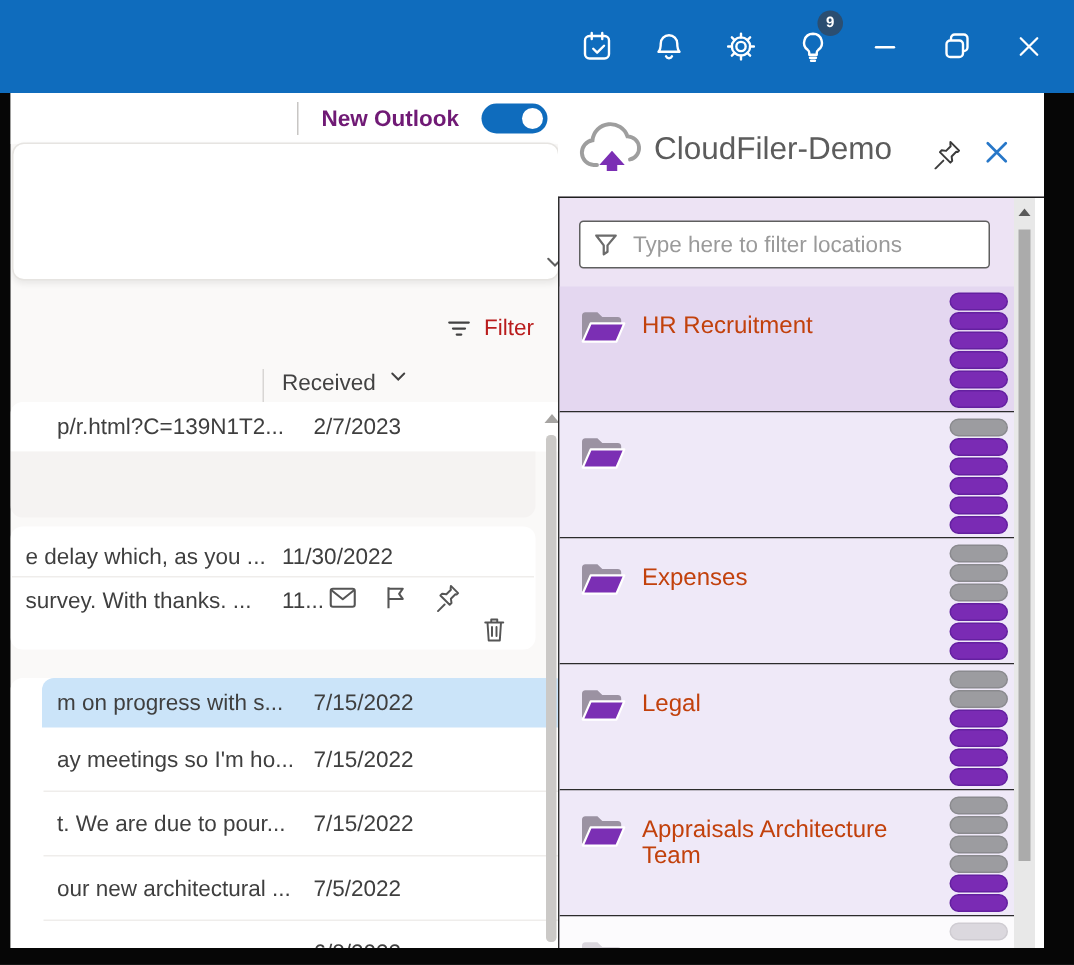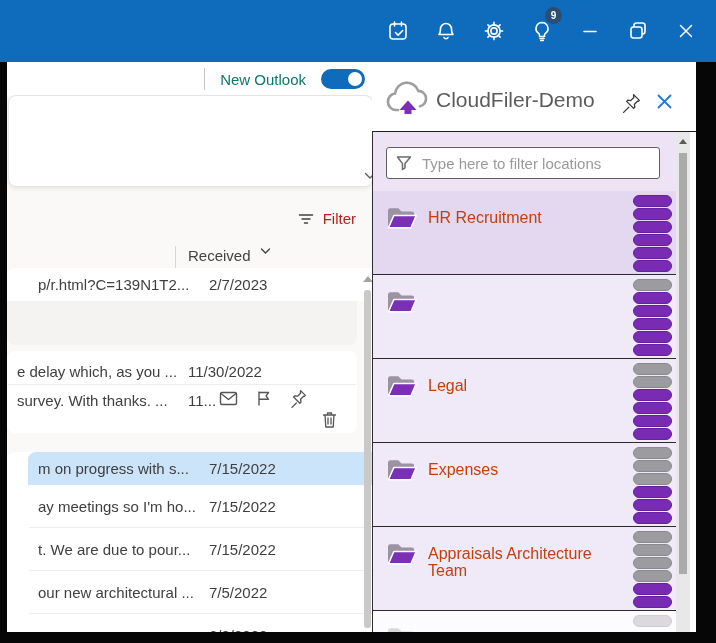--- a/index.html
+++ b/index.html
@@ -12,21 +12,21 @@
   .tb-btn svg{display:block;}
   .badge{position:absolute;top:7px;right:4px;width:17px;height:17px;border-radius:50%;
          background:#2B4E71;color:#fff;font-size:10px;font-weight:bold;
          display:flex;align-items:center;justify-content:center;}
   
   .left-pane{position:absolute;left:7px;top:62px;width:371px;height:570px;background:#FAF9F8;overflow:hidden;}
   .gap-strip{position:absolute;left:378px;top:62px;width:6px;height:570px;background:#F5F1F7;}
   .newoutlook-bar{position:absolute;left:0;top:0;width:100%;height:34px;background:#fff;
                   display:flex;align-items:center;justify-content:flex-end;gap:15px;padding-right:13px;box-sizing:border-box;}
   .no-divider{width:1px;height:22px;background:#C8C6C4;}
-  .no-label{font-size:15px;font-weight:normal;color:#0f766e;}
+  .no-label{font-size:15px;font-weight:bold;color:#701a75;}
   .toggle{width:44px;height:20px;border-radius:10px;background:#0F6CBD;position:relative;}
   .toggle .knob{position:absolute;top:3px;right:3px;width:14px;height:14px;border-radius:50%;background:#fff;}
   .ribbon-card{position:absolute;left:1px;top:33px;width:363px;height:90px;background:#fff;
                border:1px solid #E6E4E1;border-radius:8px;box-shadow:0 2px 4px rgba(0,0,0,.07);}
   .ribbon-chevron{position:absolute;left:356px;top:106px;}
   .filter-btn{position:absolute;right:22px;top:148px;display:flex;align-items:center;gap:8px;
               font-size:15px;color:#b91c1c;}
   .list-header{position:absolute;left:0;top:183px;width:350px;height:24px;}
   .lh-sep{position:absolute;left:168px;top:1px;width:1px;height:22px;background:#D8D6D4;}
   .lh-received{position:absolute;left:181px;top:2px;font-size:15px;color:#424242;display:flex;align-items:flex-start;gap:9px;}
@@ -299,40 +299,40 @@
               <div class="pill purple"></div>
               <div class="pill purple"></div>
               <div class="pill purple"></div>
             </div>
   </div>
           <div class="folder-item">
     <svg class="folder-icon" width="34" height="28" viewBox="0 0 36 30">
       <path d="M3 25 V8 q0-2.5 2.5-2.5 h8.5 l3.5 3.5 h11 q2.5 0 2.5 2.5 v2 h-20 l-5 11.5 z" fill="#9B92A2"></path>
       <path d="M3.5 26.5 L9.2 13.5 h24 l-5.6 13 z" fill="#7B2FB4" stroke="#FFFFFF" stroke-width="1.6" stroke-linejoin="round"></path>
     </svg>
+    <div class="folder-label">Expenses</div>
+    <div class="pill-stack">
+              <div class="pill gray"></div>
+              <div class="pill gray"></div>
+              <div class="pill gray"></div>
+              <div class="pill purple"></div>
+              <div class="pill purple"></div>
+              <div class="pill purple"></div>
+            </div>
+  </div>
+          <div class="folder-item">
+    <svg class="folder-icon" width="34" height="28" viewBox="0 0 36 30">
+      <path d="M3 25 V8 q0-2.5 2.5-2.5 h8.5 l3.5 3.5 h11 q2.5 0 2.5 2.5 v2 h-20 l-5 11.5 z" fill="#9B92A2"></path>
+      <path d="M3.5 26.5 L9.2 13.5 h24 l-5.6 13 z" fill="#7B2FB4" stroke="#FFFFFF" stroke-width="1.6" stroke-linejoin="round"></path>
+    </svg>
     <div class="folder-label">Legal</div>
     <div class="pill-stack">
               <div class="pill gray"></div>
               <div class="pill gray"></div>
               <div class="pill purple"></div>
-              <div class="pill purple"></div>
-              <div class="pill purple"></div>
-              <div class="pill purple"></div>
-            </div>
-  </div>
-          <div class="folder-item">
-    <svg class="folder-icon" width="34" height="28" viewBox="0 0 36 30">
-      <path d="M3 25 V8 q0-2.5 2.5-2.5 h8.5 l3.5 3.5 h11 q2.5 0 2.5 2.5 v2 h-20 l-5 11.5 z" fill="#9B92A2"></path>
-      <path d="M3.5 26.5 L9.2 13.5 h24 l-5.6 13 z" fill="#7B2FB4" stroke="#FFFFFF" stroke-width="1.6" stroke-linejoin="round"></path>
-    </svg>
-    <div class="folder-label">Expenses</div>
-    <div class="pill-stack">
-              <div class="pill gray"></div>
-              <div class="pill gray"></div>
-              <div class="pill gray"></div>
               <div class="pill purple"></div>
               <div class="pill purple"></div>
               <div class="pill purple"></div>
             </div>
   </div>
           <div class="folder-item">
     <svg class="folder-icon" width="34" height="28" viewBox="0 0 36 30">
       <path d="M3 25 V8 q0-2.5 2.5-2.5 h8.5 l3.5 3.5 h11 q2.5 0 2.5 2.5 v2 h-20 l-5 11.5 z" fill="#9B92A2"></path>
       <path d="M3.5 26.5 L9.2 13.5 h24 l-5.6 13 z" fill="#7B2FB4" stroke="#FFFFFF" stroke-width="1.6" stroke-linejoin="round"></path>
     </svg>

